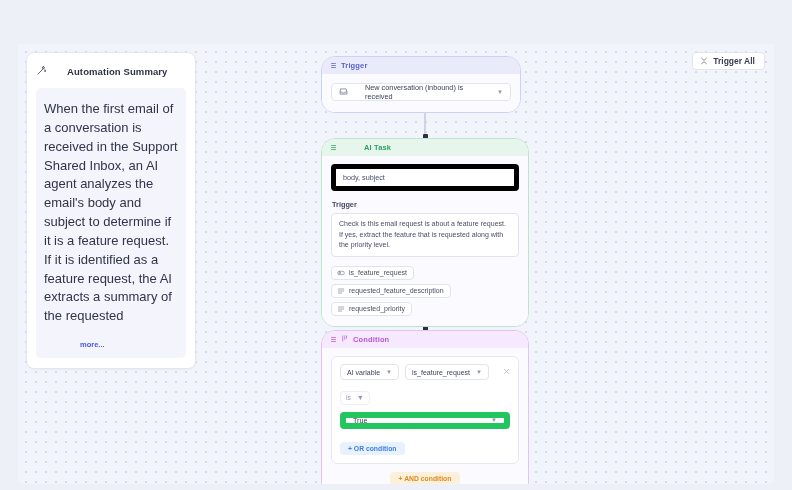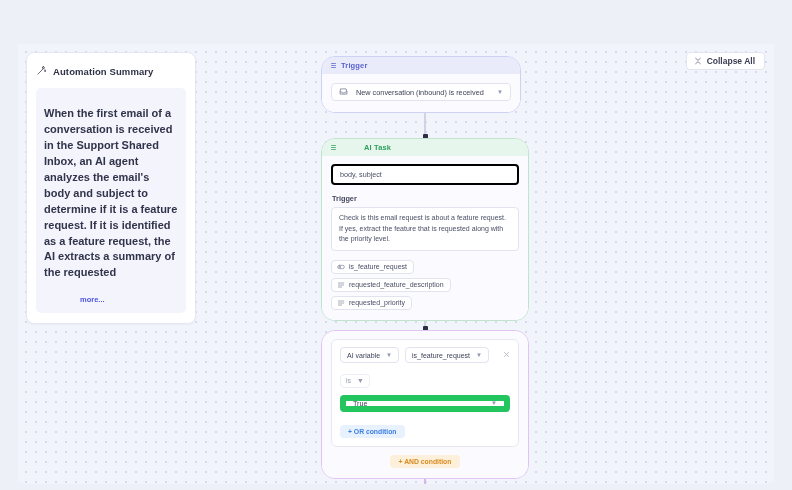--- a/index.html
+++ b/index.html
@@ -113,38 +113,38 @@
     position: absolute;
     left: 8px; top: 8px;
     width: 170px;
     background: #ffffff;
     border: 1px solid #e4e7f2;
     border-radius: 8px;
     padding: 9px 9px 10px 9px;
     box-shadow: 0 1px 2px rgba(40,45,90,.04);
   }
   .summary-head {
-    display: flex; align-items: center; gap: 6px;
+    display: flex; align-items: center; gap: 20px;
     margin-bottom: 8px;
   }
   .summary-head .ttl {
     font-size: 9.5px; font-weight: bold; color: #2f3245;
     letter-spacing: .1px;
   }
   .summary-body {
     background: #f3f4fc;
     border-radius: 5px;
     padding: 8px 8px 7px 8px;
   }
   .summary-text {
-    font-size: 11px;
+    font-size: 13px;
     line-height: 1.45;
     color: #31344a;
-    font-weight: bold;
-    margin: 10px 0 7px 0;
+    font-weight: normal;
+    margin: 4px 0 7px 0;
   }
   .more-link {
     font-size: 7.5px;
     color: #4b55e0;
     font-weight: bold;
     cursor: pointer;
     margin-left: 36px;
   }
 
   
@@ -216,28 +216,28 @@
     font-weight: bold;
     margin: 0 0 4px 1px;
   }
   .select-box {
     height: 18px;
     border: 1px solid #e1e4ee;
     background: #ffffff;
     border-radius: 4px;
     display: flex; align-items: center;
     padding: 0 7px;
-    gap: 8px;
+    gap: 17px;
     font-size: 7.3px;
     color: #3b3f55;
     cursor: pointer;
   }
   .select-box .caret { margin-left: auto; color: #9297ae; font-size: 6px; }
   .text-box {
-    border: 2px solid #000000;
+    border: 5px solid #000000;
     background: #ffffff;
     border-radius: 4px;
     padding: 4px 7px;
     font-size: 7.2px;
     color: #4a4e66;
     min-height: 18px;
     display: flex; align-items: center;
   }
   .prompt-box {
     border: 1px solid #e1e4ee;
@@ -364,21 +364,21 @@
 
   <div class="canvas">
 
     <div class="collapse-btn">
       <span class="collapse-icon">
         <svg width="8" height="8" viewBox="0 0 24 24" fill="none" stroke="currentColor" stroke-width="2.4" stroke-linecap="round" stroke-linejoin="round">
           <polyline points="5 4 12 10 19 4"></polyline>
           <polyline points="5 20 12 14 19 20"></polyline>
         </svg>
       </span>
-      <span>Collapse All</span>
+      <span>Trigger All</span>
     </div>
 
     <div class="summary-card">
       <div class="summary-head">
         <span>
           <svg width="11" height="11" viewBox="0 0 24 24" fill="none" stroke="#4b4f66" stroke-width="1.8" stroke-linecap="round" stroke-linejoin="round">
             <line x1="4" y1="20" x2="15" y2="9"></line>
             <path d="M16 3l1 2 2 1-2 1-1 2-1-2-2-1 2-1z"></path>
             <path d="M20 11l.6 1.2 1.2.6-1.2.6-.6 1.2-.6-1.2-1.2-.6 1.2-.6z"></path>
           </svg>
@@ -465,20 +465,35 @@
               <line x1="4" y1="12" x2="20" y2="12"></line>
               <line x1="4" y1="18" x2="14" y2="18"></line>
             </svg>
             <span>requested_priority</span>
           </span>
         </div>
       </div>
     </div>
 
     <div class="node node-cond">
+      <div class="node-head">
+        <span class="drag-dots">
+          <span></span>
+            <span></span>
+            <span></span>
+        </span>
+        <span>
+          <svg width="7" height="7" viewBox="0 0 24 24" fill="none" stroke="currentColor" stroke-width="2.4" stroke-linecap="round" stroke-linejoin="round">
+            <line x1="6" y1="3" x2="6" y2="21"></line>
+            <line x1="13" y1="3" x2="13" y2="15"></line>
+            <line x1="19" y1="3" x2="19" y2="11"></line>
+          </svg>
+        </span>
+        <span>Condition</span>
+      </div>
       <div class="node-body">
         <div class="cond-card">
           <div class="cond-row">
             <span class="cond-sel">
               <span>AI variable</span>
               <span class="caret">▼</span>
             </span>
             <span class="cond-sel">
               <span>is_feature_request</span>
               <span class="caret">▼</span>

